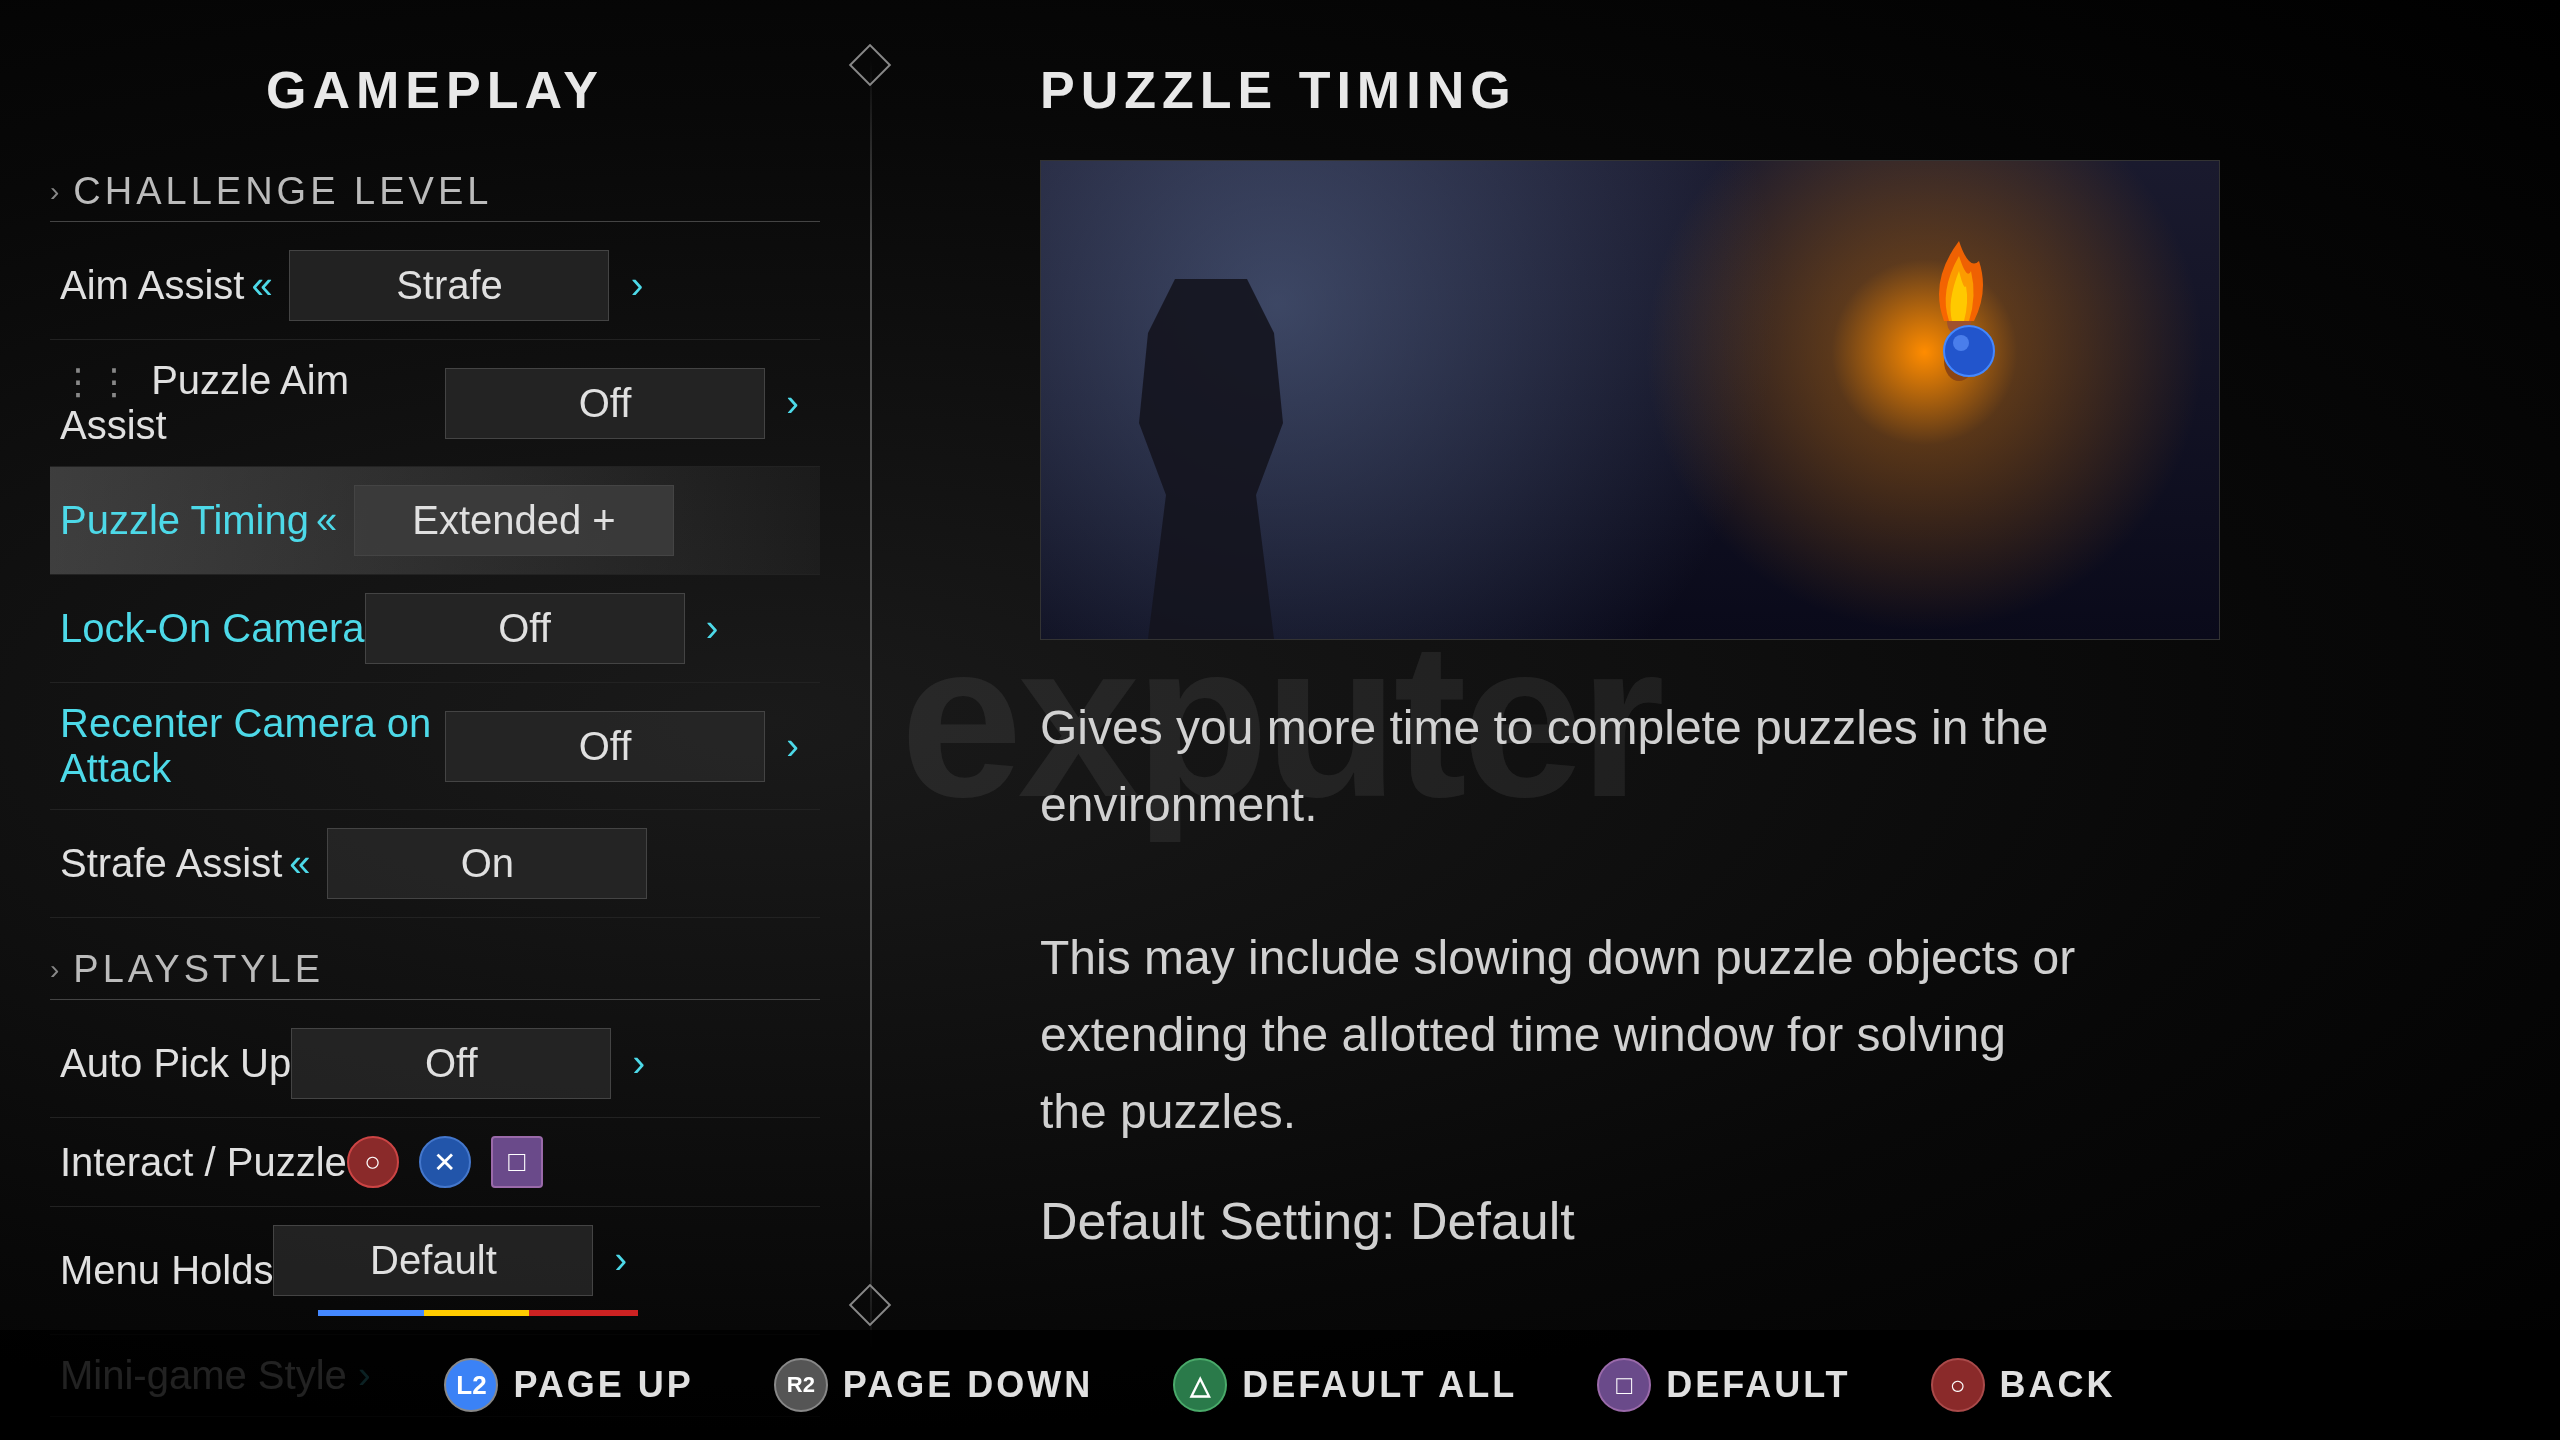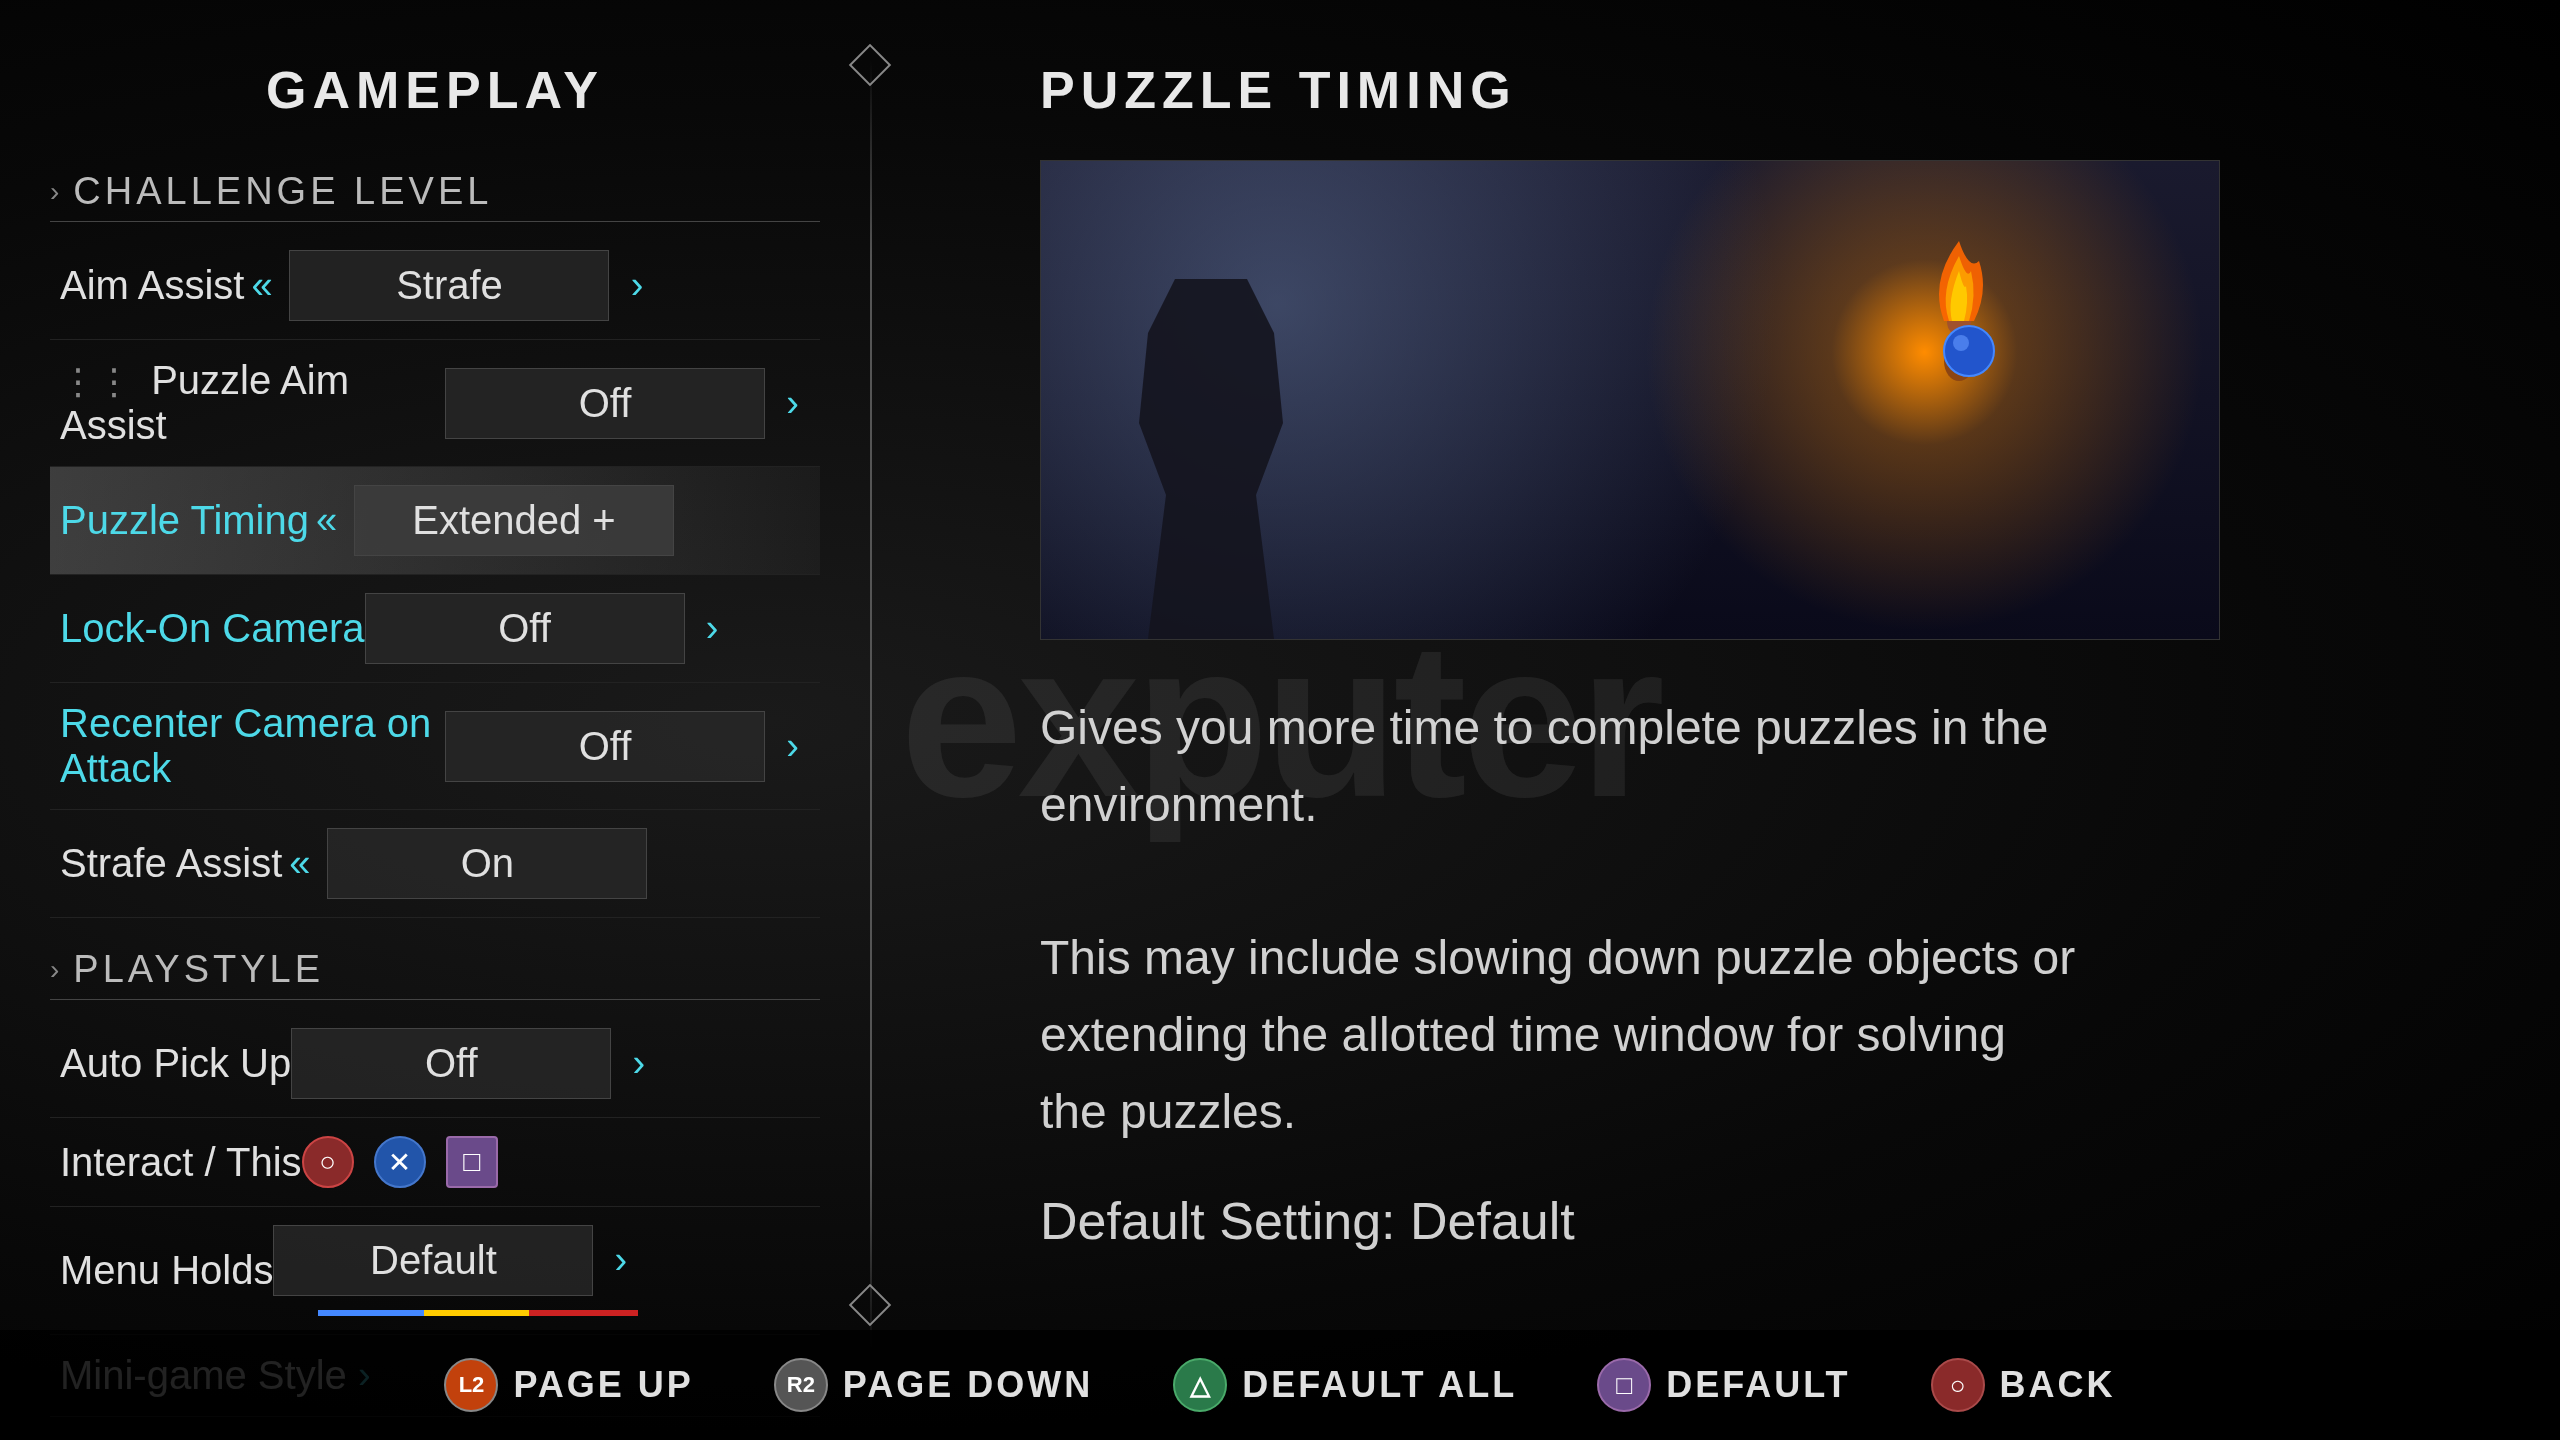--- a/index.html
+++ b/index.html
@@ -253,21 +253,21 @@
       border-radius: 50%;
       display: flex;
       align-items: center;
       justify-content: center;
       font-size: 26px;
       font-weight: bold;
       color: #fff;
       flex-shrink: 0;
     }
 
-    .btn-l2 { background: #c2410c; border: 2px solid #888; font-size: 22px; }
+    .btn-l2 { background: #3b82f6; border: 2px solid #888; font-size: 26px; }
     .btn-r2 { background: #555; border: 2px solid #888; font-size: 22px; }
     .btn-triangle { background: #2a7a4a; border: 2px solid #4aaa6a; }
     .btn-square { background: #6a4a8a; border: 2px solid #9a6aaa; }
     .btn-circle-red { background: #8a2a2a; border: 2px solid #aa4a4a; }
 
     .btn-label {
       font-size: 36px;
       letter-spacing: 3px;
       color: #e0e0e0;
       text-transform: uppercase;
@@ -363,21 +363,21 @@
 
   <div class="setting-row">
     <span class="setting-label">Auto Pick Up</span>
     <div class="setting-value-container">
       <div class="value-box">Off</div>
       <span class="arrow-right">›</span>
     </div>
   </div>
 
   <div class="setting-row">
-    <span class="setting-label">Interact / This</span>
+    <span class="setting-label">Interact / Puzzle</span>
     <div class="setting-value-container">
 
       <span style="width:52px;height:52px;border-radius:50%;background:#8a2a2a;border:2px solid #cc4444;display:inline-flex;align-items:center;justify-content:center;font-size:28px;color:#fff;">○</span>
 
       <span style="width:52px;height:52px;border-radius:50%;background:#2255aa;border:2px solid #4477cc;display:inline-flex;align-items:center;justify-content:center;font-size:28px;color:#fff;margin-left:10px;">✕</span>
 
       <span style="width:52px;height:52px;border-radius:4px;background:#6a4a8a;border:2px solid #9a6aaa;display:inline-flex;align-items:center;justify-content:center;font-size:28px;color:#fff;margin-left:10px;">□</span>
     </div>
   </div>
 

